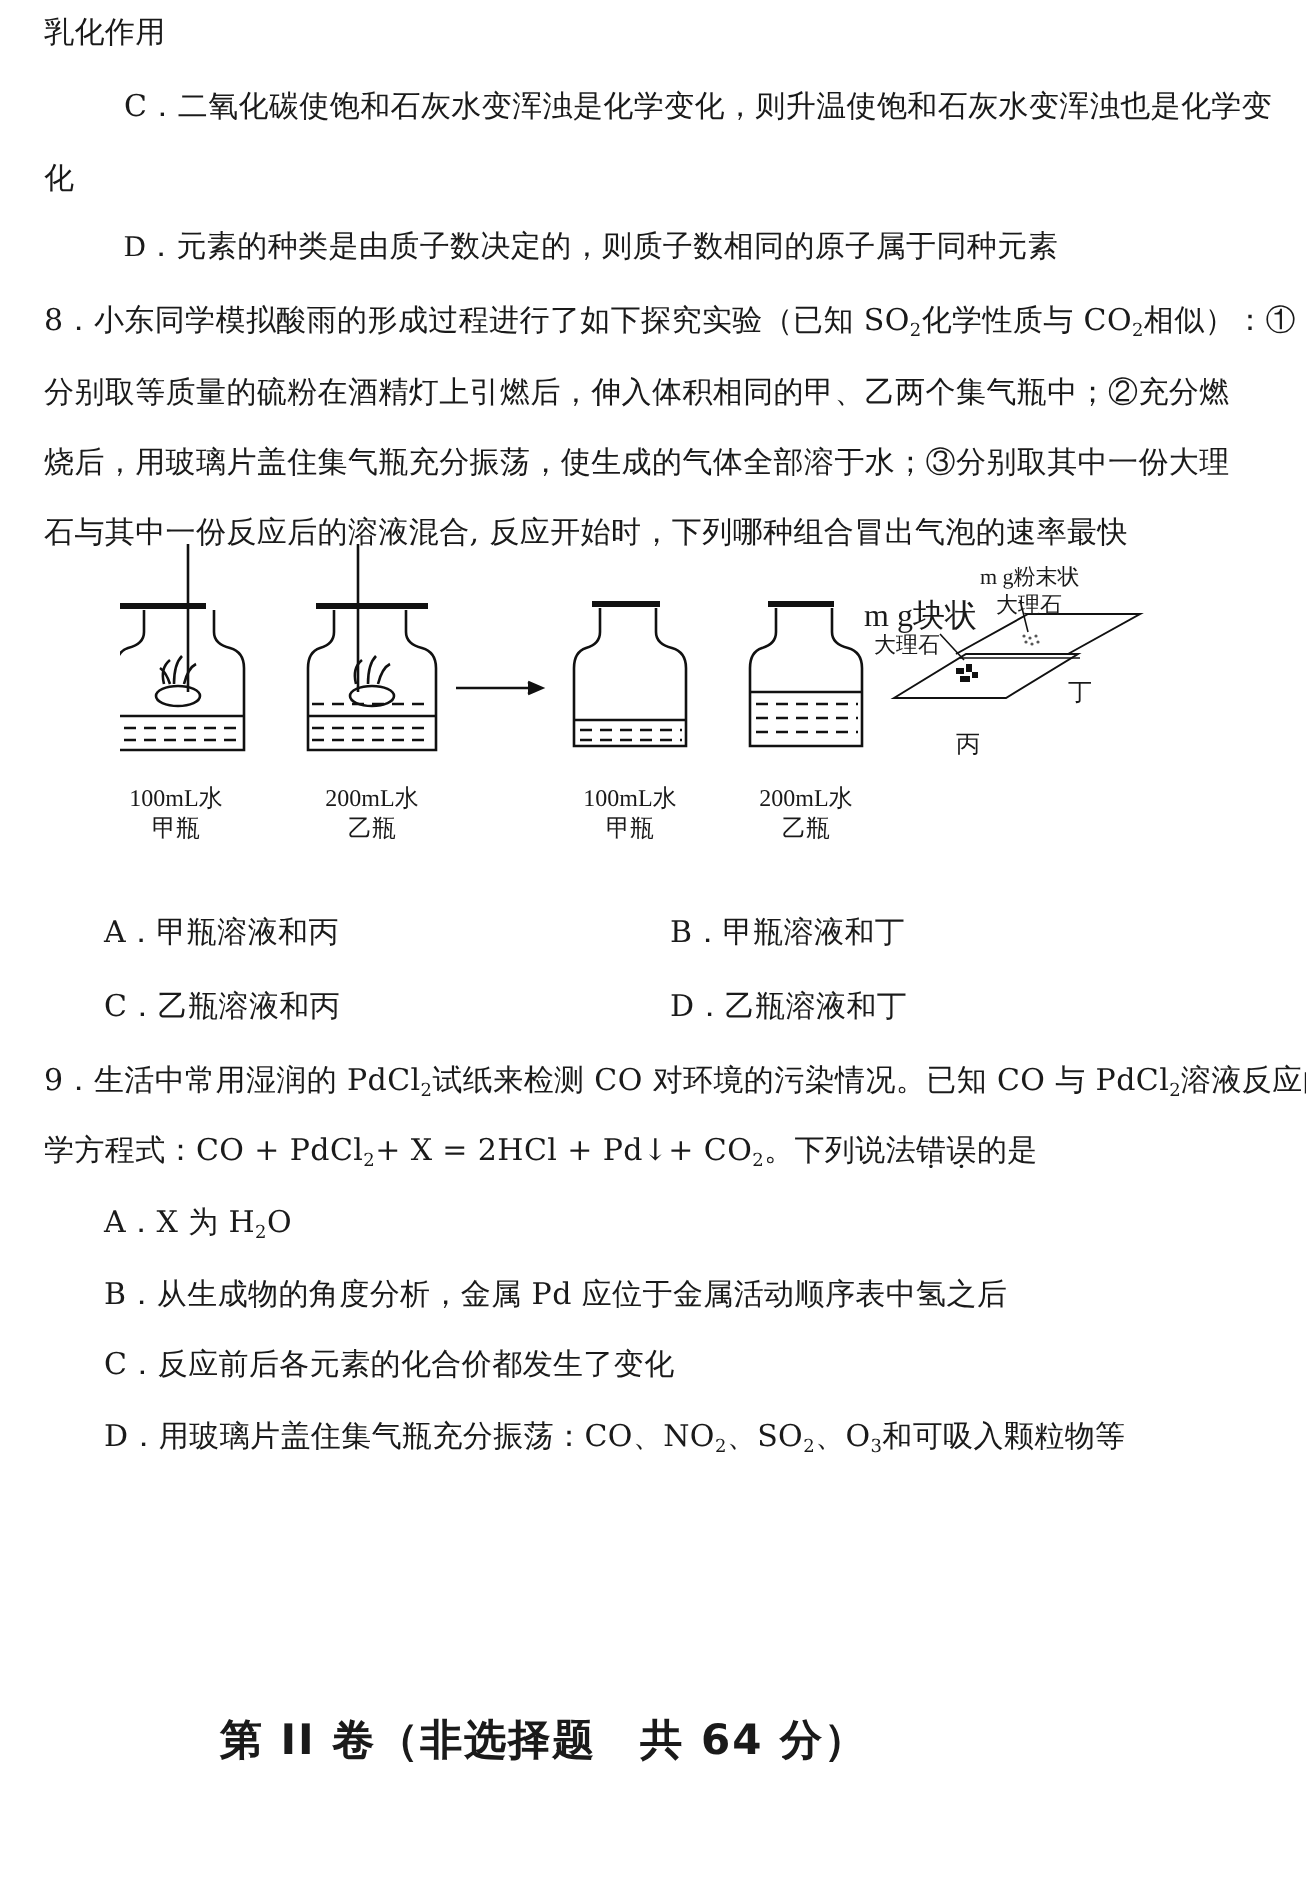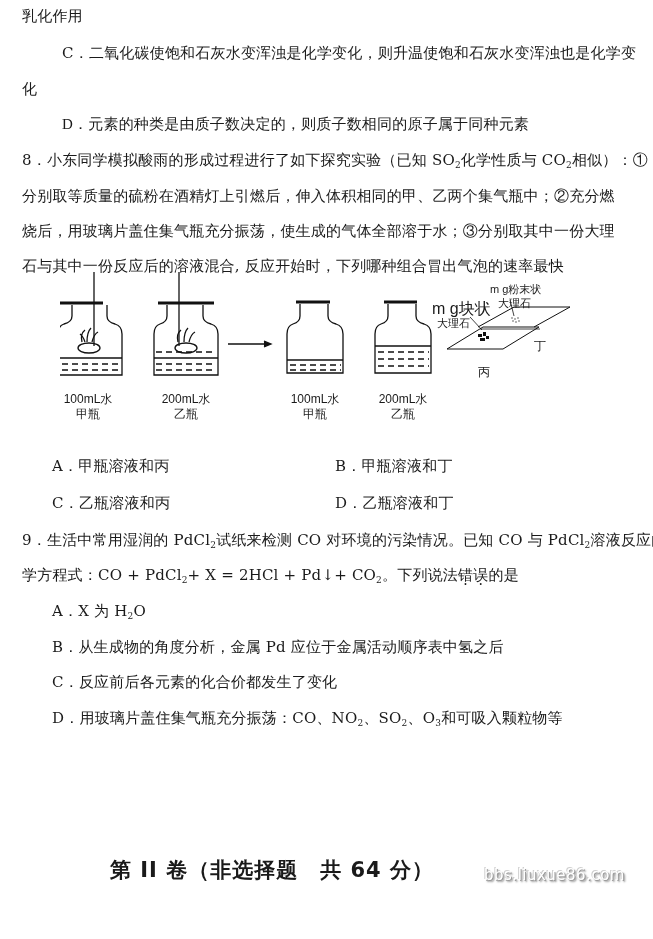--- a/index.html
+++ b/index.html
@@ -16,21 +16,21 @@
     .flush { left: 22px; }
     sub { font-size: 9px; vertical-align: -3px; line-height: 0; }
     .dot-emph { position: relative; }
     .dot-emph::after {
       content: "\00b7"; position: absolute; left: 50%; bottom: -10px;
       transform: translateX(-50%); font-size: 14px;
     }
     .figure { position: absolute; left: 60px; top: 272px; width: 540px; height: 165px; }
     .fig-label {
       position: absolute; font-size: 12px; line-height: 14px; text-align: center;
-      font-family: Liberation Sans, sans-serif; white-space: nowrap;
+      font-family: Liberation Serif, serif; white-space: nowrap;
     }
     .section-title {
       position: absolute; left: 0; width: 560px; top: 856px; text-align: center;
       font-size: 21px; font-weight: bold; letter-spacing: 1px;
       font-family: "DejaVu Sans", sans-serif;
       padding-right: 16px; box-sizing: border-box;
     }
     .footer {
       position: absolute; left: 0; width: 653px; top: 910px; text-align: center;
       font-size: 13px; letter-spacing: 1px; margin-top: 40px;
@@ -166,14 +166,13 @@
 <div class="line" style="left:52px; top:672px;">C．反应前后各元素的化合价都发生了变化</div>
 <div class="line" style="left:52px; top:708px;">
   <span>D．用玻璃片盖住集气瓶充分振荡：CO、NO</span><sub>2</sub><span>、SO</span><sub>2</sub><span>、O</span><sub>3</sub><span>和可吸入颗粒物等</span>
 </div>
 
 <div class="section-title">第 II 卷（非选择题　共 64 分）</div>
 
 <div class="footer">化学试题　第 3 页　共 10 页</div>
 
 <div class="watermark">
-  <div class="wm-sub">bbs.liuxue86.com</div>
 </div>
 
 </body></html>

